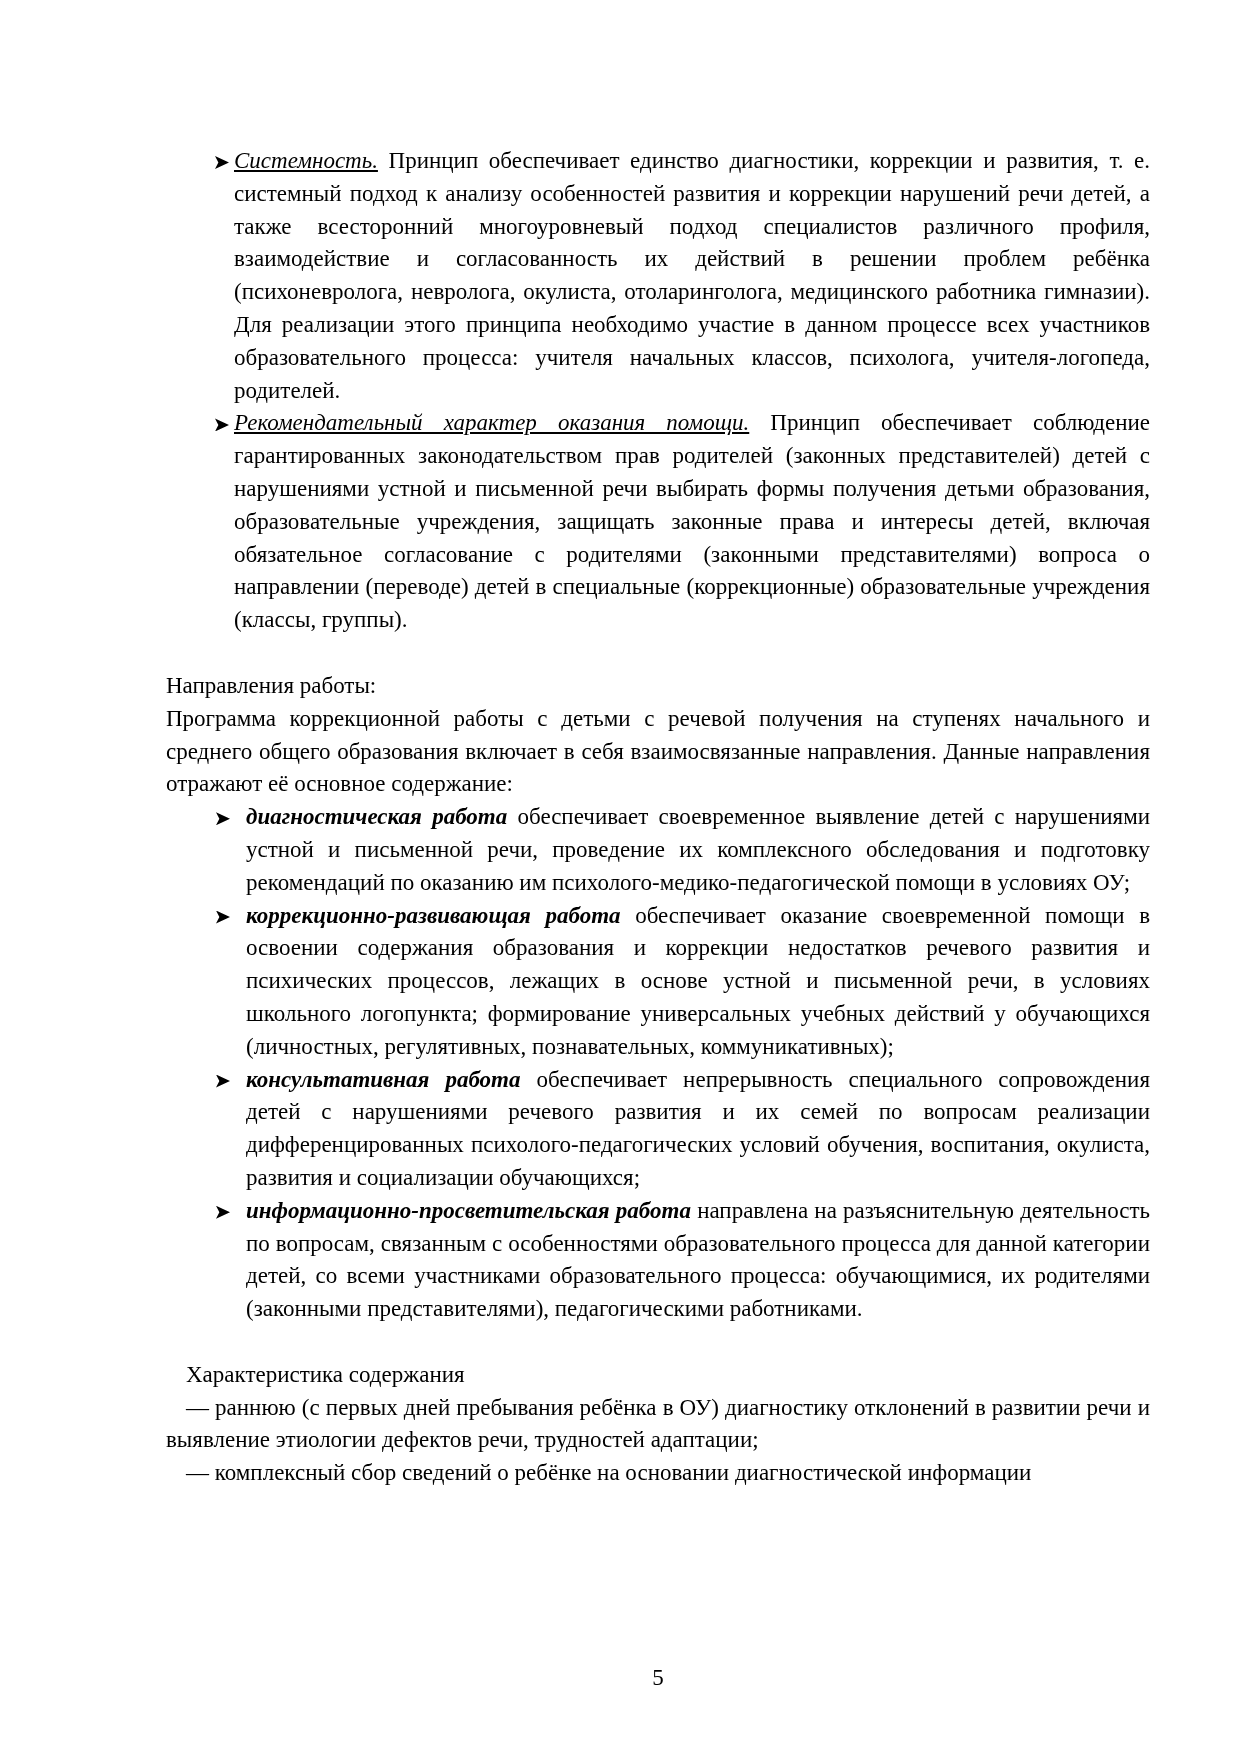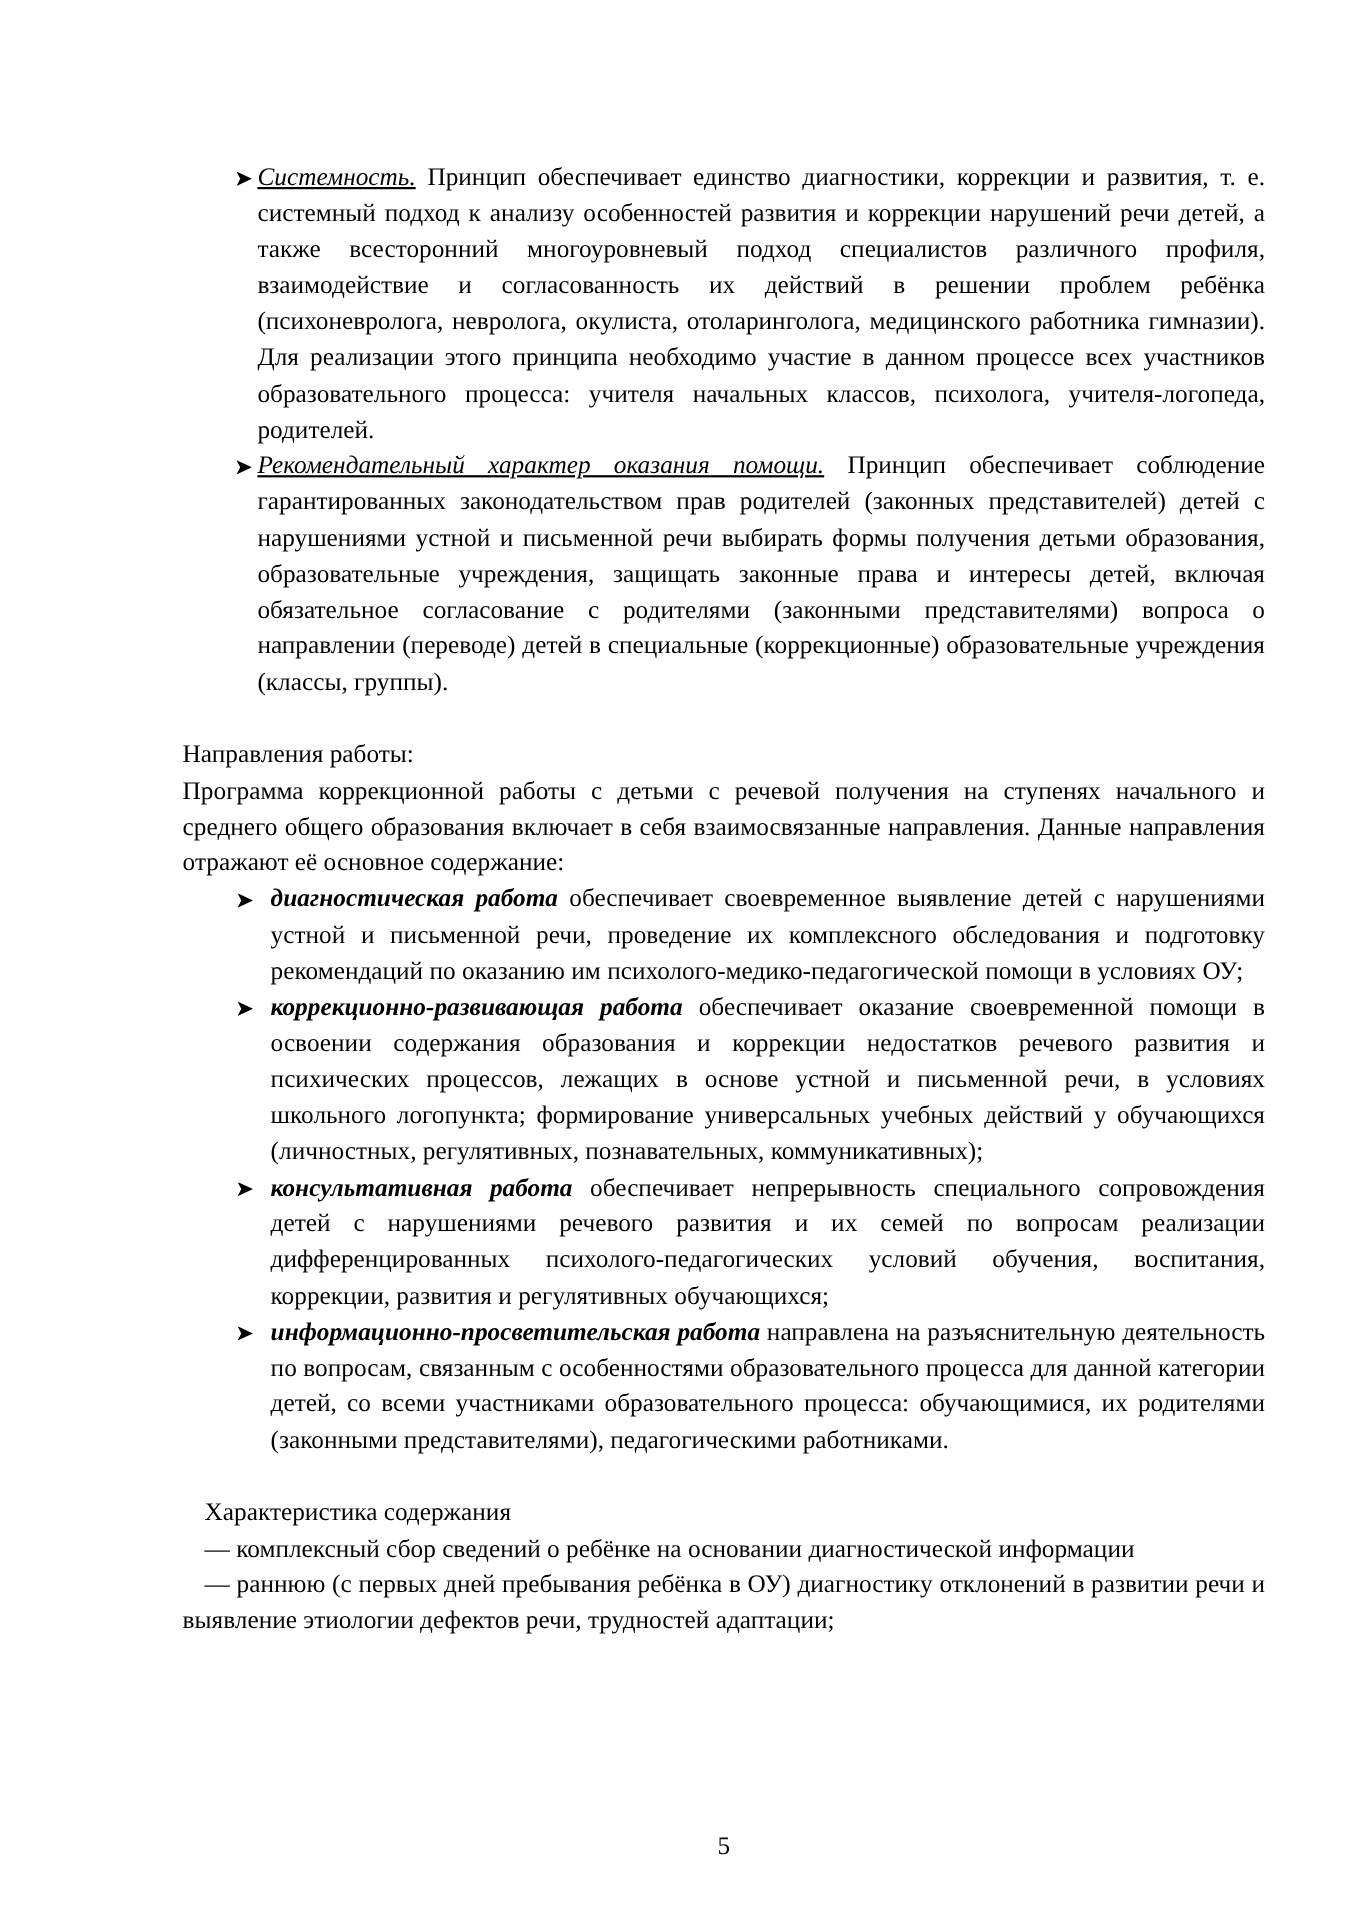--- a/index.html
+++ b/index.html
@@ -94,27 +94,27 @@
 
     <div class="spacer"></div>
 
     <p class="h-bold">Направления работы:</p>
     <p class="justify">Программа коррекционной работы с детьми с речевой получения  на ступенях начального  и среднего общего образования включает в себя взаимосвязанные направления. Данные направления отражают её основное содержание:</p>
 
     <p class="pb2"><span class="mk"><span class="arrow"></span></span><span class="lead-bold-italic">диагностическая работа</span> <span>обеспечивает своевременное выявление детей с нарушениями устной и письменной речи, проведение их комплексного обследования и подготовку рекомендаций по оказанию им психолого-медико-педагогической помощи в условиях ОУ;</span></p>
 
     <p class="pb2"><span class="mk"><span class="arrow"></span></span><span class="lead-bold-italic">коррекционно-развивающая работа</span> <span>обеспечивает оказание своевременной помощи в освоении содержания образования и коррекции недостатков речевого развития и психических процессов, лежащих в основе устной и письменной речи, в условиях школьного логопункта; формирование универсальных учебных действий у обучающихся (личностных, регулятивных, познавательных, коммуникативных);</span></p>
 
-    <p class="pb2"><span class="mk"><span class="arrow"></span></span><span class="lead-bold-italic">консультативная работа</span> <span>обеспечивает непрерывность специального сопровождения детей с нарушениями речевого развития и их семей по вопросам реализации дифференцированных психолого-педагогических условий обучения, воспитания, коррекции, развития и регулятивных обучающихся;</span></p>
+    <p class="pb2"><span class="mk"><span class="arrow"></span></span><span class="lead-bold-italic">консультативная работа</span> <span>обеспечивает непрерывность специального сопровождения детей с нарушениями речевого развития и их семей по вопросам реализации дифференцированных психолого-педагогических условий обучения, воспитания, окулиста, развития и социализации обучающихся;</span></p>
 
     <p class="pb2"><span class="mk"><span class="arrow"></span></span><span class="lead-bold-italic">информационно-просветительская работа</span> <span>направлена на разъяснительную деятельность по вопросам, связанным с особенностями образовательного процесса для данной категории детей, со всеми участниками образовательного процесса: обучающимися, их родителями (законными представителями), педагогическими работниками.</span></p>
 
     <div class="spacer"></div>
 
     <p class="h-bold h-indent">Характеристика содержания</p>
 
+    <p class="dash">— раннюю (с первых дней пребывания ребёнка в ОУ) диагностику отклонений в развитии речи и выявление этиологии дефектов речи, трудностей адаптации;</p>
     <p class="dash">— комплексный сбор сведений о ребёнке на основании диагностической информации</p>
-    <p class="dash">— раннюю (с первых дней пребывания ребёнка в ОУ) диагностику отклонений в развитии речи и выявление этиологии дефектов речи, трудностей адаптации;</p>
 
   </div>
 
   <div class="footer">5</div>
 </div>
 
 </body></html>

